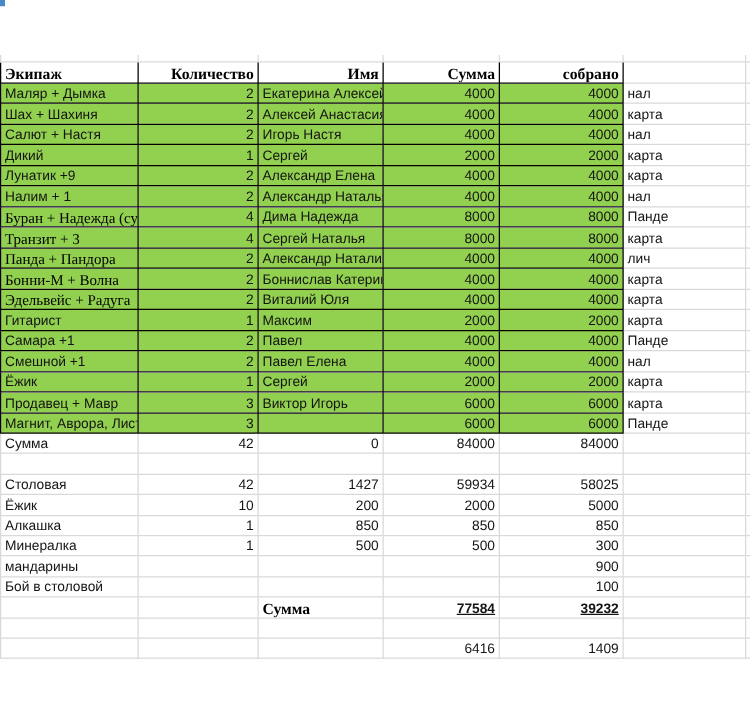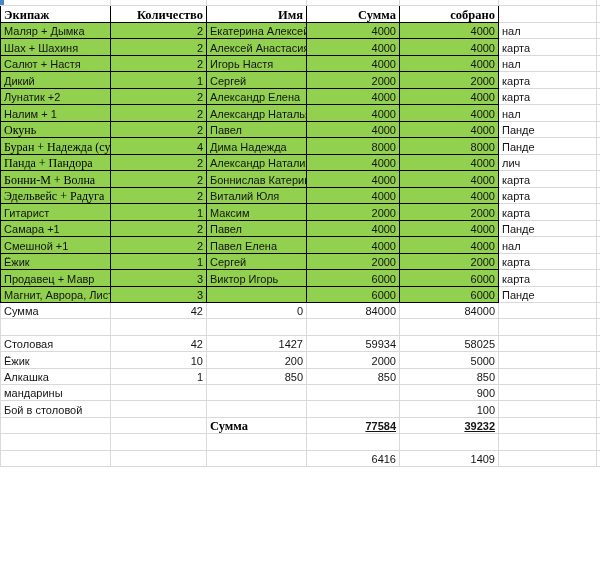--- a/index.html
+++ b/index.html
@@ -1,19 +1,19 @@
 <!DOCTYPE html>
 <html><head>
 <meta charset="utf-8">
 <style>
   html,body{margin:0;padding:0;background:#fff;}
   .sheet{position:relative;width:600px;height:565px;background:#ffffff;overflow:hidden;
          font-family:"Liberation Sans",sans-serif;color:#141414;}
   .corner-mark{position:absolute;left:0;top:0;width:4px;height:5px;background:#4a89c8;}
-  table.grid{border-collapse:collapse;table-layout:fixed;width:600px;}
+  table.grid{border-collapse:collapse;table-layout:fixed;width:600px;margin-top:44px;}
   td{padding:0 3px;vertical-align:bottom;overflow:hidden;white-space:nowrap;
      font-size:11px;line-height:13px;}
   .sliver-row{height:5px;}
   .sliver-row td{border:1px solid #d9d9d9;border-top:none;padding:0;}
   .header-row{height:17px;}
   .header-row td.hdr{border:1px solid #000;font-family:"Liberation Serif",serif;
                      font-weight:bold;font-size:12.5px;color:#000;}
   .crew-row{height:16.5px;}
   .crew-row td.g{border:1px solid #000;background:#92D050;}
   .sum-row{height:16.4px;}
@@ -96,59 +96,59 @@
           <td class="g num">1</td>
           <td class="g a">Сергей</td>
           <td class="g num">2000</td>
           <td class="g num">2000</td>
           <td class="plain a">карта</td>
           <td class="plain"></td>
         </tr>
 
 
         <tr class="crew-row">
-          <td class="g a">Лунатик +2</td>
+          <td class="g a">Лунатик +9</td>
           <td class="g num">2</td>
           <td class="g a">Александр Елена</td>
           <td class="g num">4000</td>
           <td class="g num">4000</td>
           <td class="plain a">карта</td>
           <td class="plain"></td>
         </tr>
 
         <tr class="crew-row">
           <td class="g a">Налим + 1</td>
           <td class="g num">2</td>
           <td class="g a">Александр Наталья</td>
           <td class="g num">4000</td>
           <td class="g num">4000</td>
           <td class="plain a">нал</td>
           <td class="plain"></td>
         </tr>
 
-        <tr class="crew-row">
-          <td class="g a serif">Окунь</td>
-          <td class="g num">2</td>
-          <td class="g a">Павел</td>
-          <td class="g num">4000</td>
-          <td class="g num">4000</td>
-          <td class="plain a">Панде</td>
-          <td class="plain"></td>
-        </tr>
 
         <tr class="crew-row">
           <td class="g a serif">Буран + Надежда (сут</td>
           <td class="g num">4</td>
           <td class="g a">Дима Надежда</td>
           <td class="g num">8000</td>
           <td class="g num">8000</td>
           <td class="plain a">Панде</td>
           <td class="plain"></td>
         </tr>
 
+        <tr class="crew-row">
+          <td class="g a serif">Транзит + 3</td>
+          <td class="g num">4</td>
+          <td class="g a">Сергей Наталья</td>
+          <td class="g num">8000</td>
+          <td class="g num">8000</td>
+          <td class="plain a">карта</td>
+          <td class="plain"></td>
+        </tr>
 
         <tr class="crew-row">
           <td class="g a serif">Панда + Пандора</td>
           <td class="g num">2</td>
           <td class="g a">Александр Наталия</td>
           <td class="g num">4000</td>
           <td class="g num">4000</td>
           <td class="plain a">лич</td>
           <td class="plain"></td>
         </tr>
@@ -280,20 +280,29 @@
           <td class="plain a">Алкашка</td>
           <td class="plain num">1</td>
           <td class="plain num">850</td>
           <td class="plain num">850</td>
           <td class="plain num">850</td>
           <td class="plain"></td>
           <td class="plain"></td>
         </tr>
 
 
+        <tr class="sum-row">
+          <td class="plain a">Минералка</td>
+          <td class="plain num">1</td>
+          <td class="plain num">500</td>
+          <td class="plain num">500</td>
+          <td class="plain num">300</td>
+          <td class="plain"></td>
+          <td class="plain"></td>
+        </tr>
 
 
         <tr class="sum-row">
           <td class="plain a">мандарины</td>
           <td class="plain num"></td>
           <td class="plain num"></td>
           <td class="plain num"></td>
           <td class="plain num">900</td>
           <td class="plain"></td>
           <td class="plain"></td>

